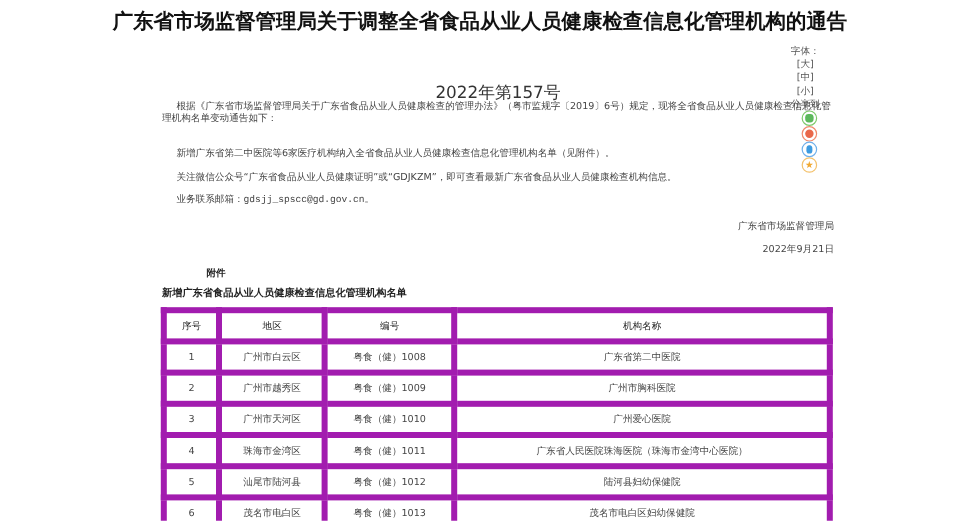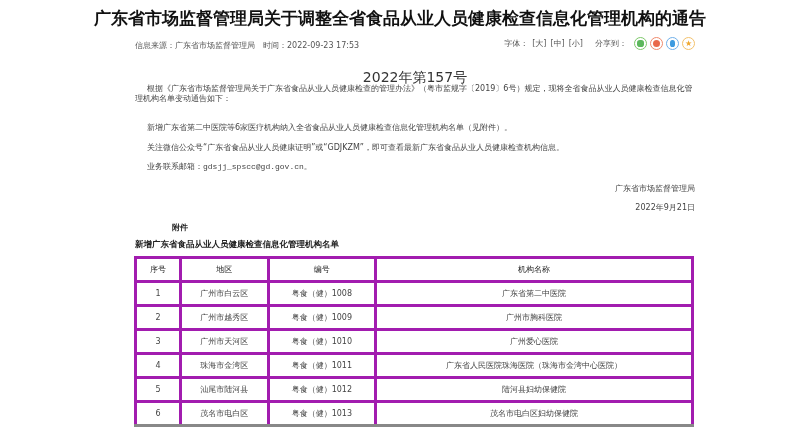--- a/index.html
+++ b/index.html
@@ -12,21 +12,21 @@
     position: absolute; left: 0; top: 6px; width: 800px; text-align: center;
     font-size: 17px; font-weight: bold; color: #111111; letter-spacing: 0px;
     line-height: 24px;
   }
   .meta-bar {
     position: absolute; left: 135px; top: 37px; width: 560px; height: 16px;
     font-size: 8px; color: #555555;
   }
   .meta-left { position: absolute; left: 0; top: 3px; white-space: nowrap; }
   .meta-left .gap { display: inline-block; width: 8px; }
-  .meta-right { position: absolute; right: 0; top: 0; display: flex; align-items: center; white-space: nowrap; }
+  .meta-right { position: absolute; right: 0; top: 0; display: flex; align-items: center; white-space: nowrap; flex-direction: column; }
   .font-size-label { margin-right: 4px; }
   .font-opt { margin-right: 4px; cursor: pointer; }
   .share-label { margin-left: 8px; margin-right: 4px; }
   .share-icon {
     width: 13px; height: 13px; border-radius: 50%; border: 1px solid; margin-left: 3px;
     display: inline-flex; align-items: center; justify-content: center; box-sizing: border-box;
     cursor: pointer;
   }
   .share-icon .dot { width: 7px; height: 7px; border-radius: 50%; }
   .share-icon.wechat { border-color: #7dc96a; }
@@ -48,39 +48,36 @@
   .sign-org { position: absolute; right: 0; top: 183px; font-size: 8px; color: #444; }
   .sign-date { position: absolute; right: 0; top: 202px; font-size: 8px; color: #444; }
   .attach-label { position: absolute; left: 0; top: 222px; font-size: 8px; font-weight: bold; color: #222; padding-left: 37px; }
   .table-title { position: absolute; left: 0; top: 239px; width: 560px; text-align: left; font-size: 8.5px; font-weight: bold; color: #222; }
 
   table.inst-table {
     position: absolute; left: 134px; top: 256px; width: 560px;
     border-collapse: collapse; font-size: 8px; color: #444;
   }
   table.inst-table th, table.inst-table td {
-    border: 3px solid #a21caf; height: 21px; text-align: center; padding: 0;
+    border: 5px solid #a21caf; height: 21px; text-align: center; padding: 0;
     font-weight: normal;
   }
   table.inst-table th { color: #222; }
   table.inst-table tr.light td { border-top-color: #bbbbbb; }
   table.inst-table tr.light2 td { border-top-color: #cccccc; }
   table.inst-table td.c4, table.inst-table th.c4 { border-left-color: #999999; margin-top: 44px; }
   table.inst-table tr.last td { border-bottom-color: #888888; }
   .col1 { width: 43px; } .col2 { width: 87px; } .col3 { width: 107px; } .col4 { width: 323px; }
 </style>
 </head>
 <body>
 
 <div class="page-title">广东省市场监督管理局关于调整全省食品从业人员健康检查信息化管理机构的通告</div>
 
 <div class="meta-bar">
-  <div class="meta-left">
-    <span>信息来源：</span><span>广东省市场监督管理局</span><span class="gap"></span><span>时间：</span><span>2022-09-23 17:53</span>
-  </div>
   <div class="meta-right">
     <span class="font-size-label">字体：</span>
     <span class="font-opt">[大]</span>
     <span class="font-opt">[中]</span>
     <span class="font-opt">[小]</span>
     <span class="share-label">分享到：</span>
     <span class="share-icon wechat">
         <span class="dot"></span>
       </span>
     <span class="share-icon weibo">

